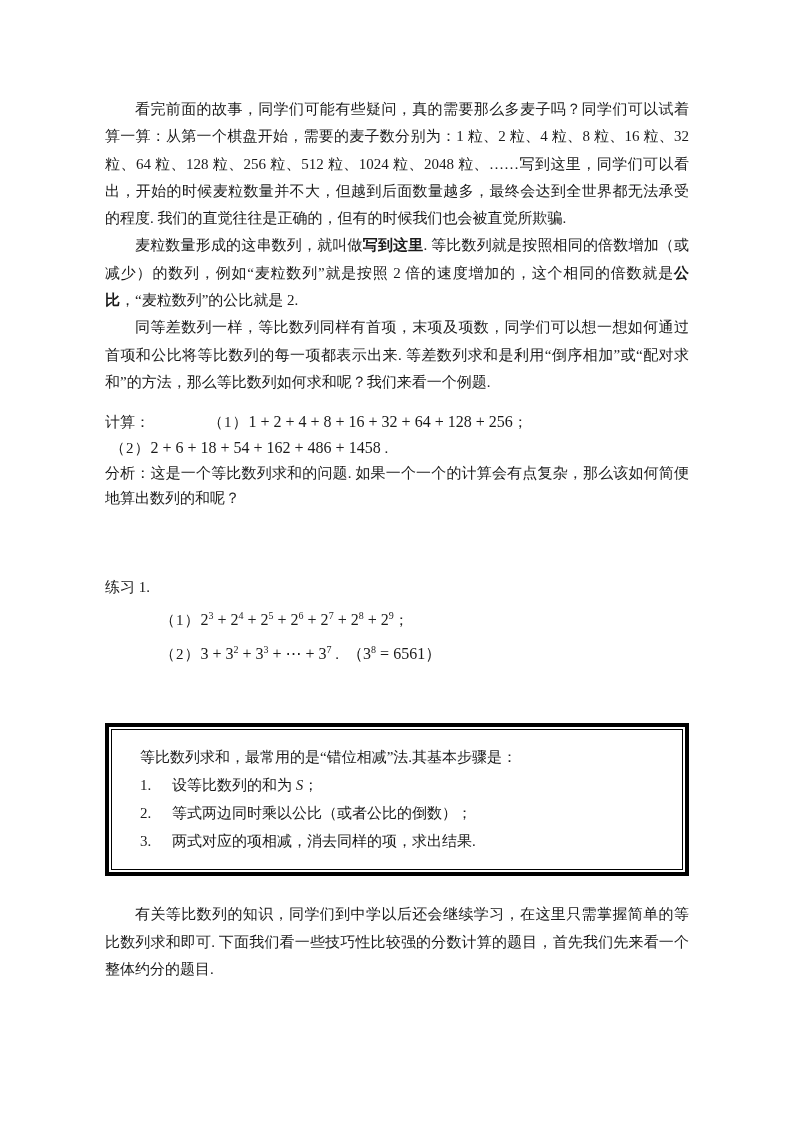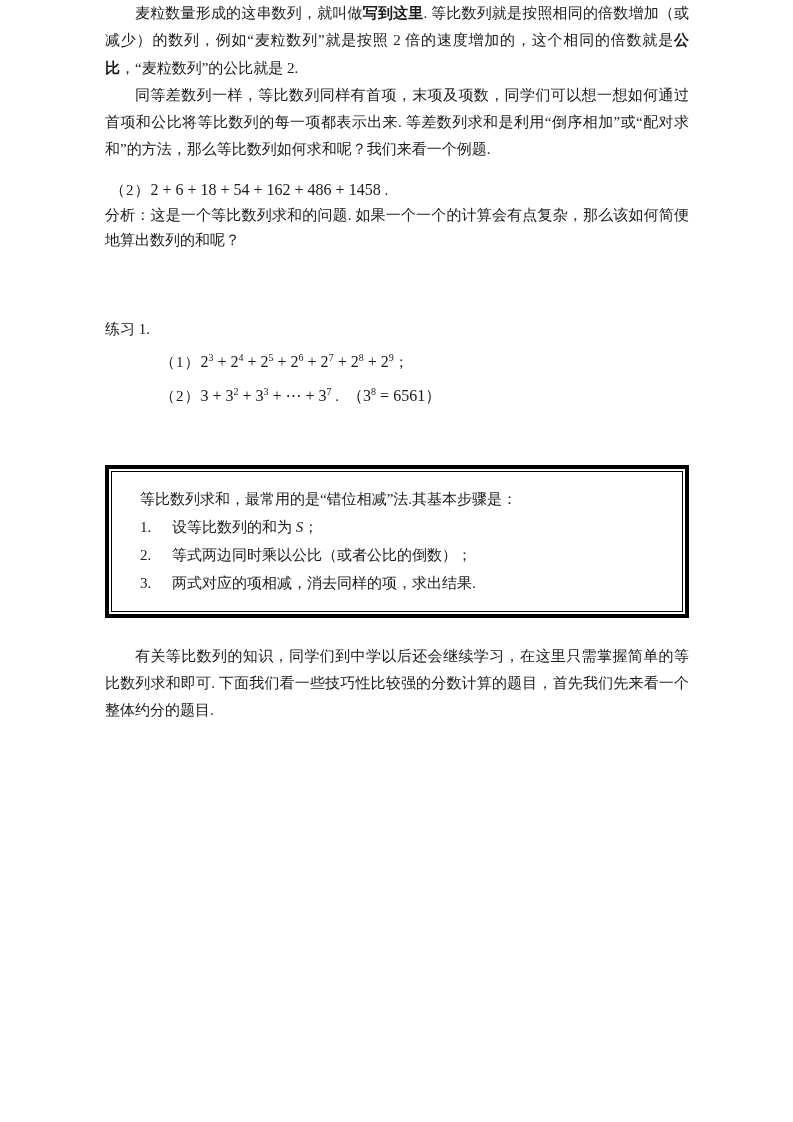--- a/index.html
+++ b/index.html
@@ -47,26 +47,28 @@
   .var { font-style: italic; font-family: "Liberation Serif", serif; }
 
   .closing { margin-top: 25px; }
 </style>
 </head>
 <body>
 
 <div class="page">
   <div class="content">
 
+    <p class="indent p1">看完前面的故事，同学们可能有些疑问，真的需要那么多麦子吗？同学们可以试着算一算：从第一个棋盘开始，需要的麦子数分别为：1 粒、2 粒、4 粒、8 粒、16 粒、32 粒、64 粒、128 粒、256 粒、512 粒、1024 粒、2048 粒、……写到这里，同学们可以看出，开始的时候麦粒数量并不大，但越到后面数量越多，最终会达到全世界都无法承受的程度. 我们的直觉往往是正确的，但有的时候我们也会被直觉所欺骗.</p>
 
     <p class="indent"><span>麦粒数量形成的这串数列，就叫做</span><b>写到这里</b><span>. 等比数列就是按照相同的倍数增加（或减少）的数列，例如“麦粒数列”就是按照 2 倍的速度增加的，这个相同的倍数就是</span><b>公比</b><span>，“麦粒数列”的公比就是 2.</span></p>
 
     <p class="indent">同等差数列一样，等比数列同样有首项，末项及项数，同学们可以想一想如何通过首项和公比将等比数列的每一项都表示出来. 等差数列求和是利用“倒序相加”或“配对求和”的方法，那么等比数列如何求和呢？我们来看一个例题.</p>
 
     <div class="example">
+      <p class="calc-line"><span>计算：</span><span class="qnum">（1）</span><span class="math">1 + 2 + 4 + 8 + 16 + 32 + 64 + 128 + 256</span><span>；</span></p>
       <p class="ex-item2"><span class="qnum">（2）</span><span class="math">2 + 6 + 18 + 54 + 162 + 486 + 1458</span><span> .</span></p>
       <p>分析：这是一个等比数列求和的问题. 如果一个一个的计算会有点复杂，那么该如何简便地算出数列的和呢？</p>
     </div>
 
     <div class="practice">
       <p class="practice-title">练习 1.</p>
       <p class="practice-item"><span class="qnum">（1）</span><span class="math">2<sup>3</sup> + 2<sup>4</sup> + 2<sup>5</sup> + 2<sup>6</sup> + 2<sup>7</sup> + 2<sup>8</sup> + 2<sup>9</sup></span><span>；</span></p>
       <p class="practice-item"><span class="qnum">（2）</span><span class="math">3 + 3<sup>2</sup> + 3<sup>3</sup> + ⋯ + 3<sup>7</sup></span><span> .</span><span class="math note">（3<sup>8</sup> = 6561）</span></p>
     </div>
 

